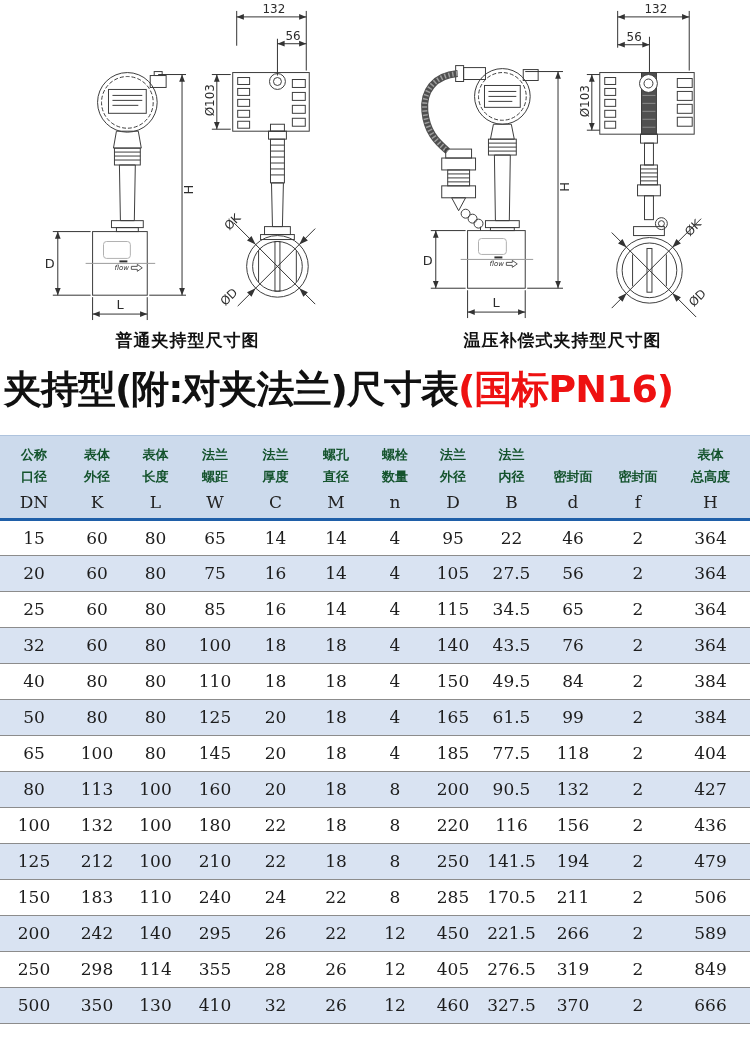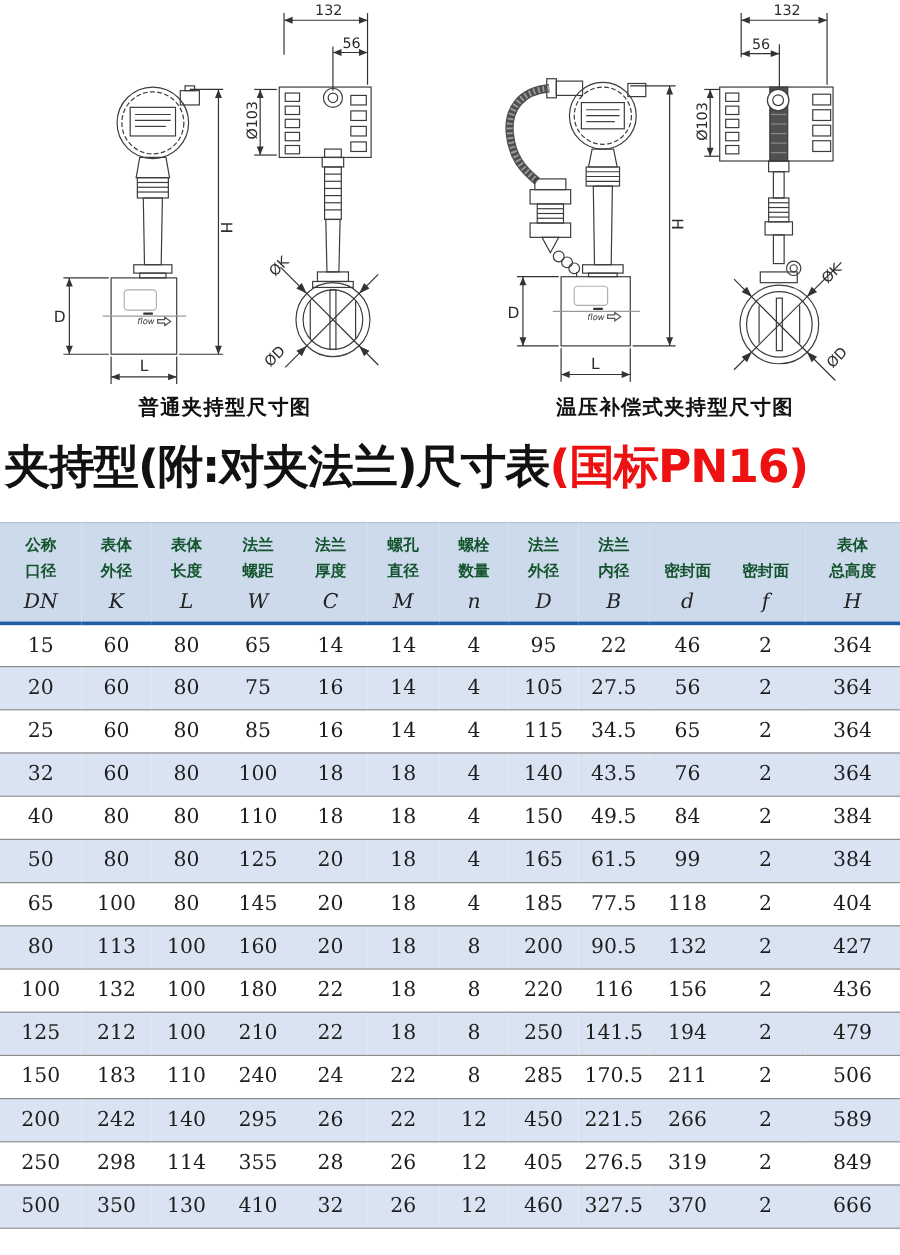--- a/index.html
+++ b/index.html
@@ -43,21 +43,21 @@
   table.dims col:nth-child(8){width:58px;}
   table.dims col:nth-child(9){width:59px;}
   table.dims col:nth-child(10){width:64px;}
   table.dims col:nth-child(11){width:66px;}
   table.dims col:nth-child(12){width:79px;}
   thead th{background:var(--header_bg);border-bottom:3px solid var(--header_rule);
            padding:8px 0 2px 0;vertical-align:bottom;font-weight:bold;}
   thead th .cn{font-size:13px;line-height:22px;color:#14532d;
                font-family:"DejaVu Sans","Liberation Sans",sans-serif;}
   thead th .sym{font-size:17px;line-height:28px;font-weight:normal;color:#222;
-                font-family:"DejaVu Serif","Liberation Serif",serif;font-style:italic;}
+                font-family:"DejaVu Serif","Liberation Serif",serif;}
   tbody td{height:36px;text-align:center;vertical-align:middle;font-size:17px;color:#1d1d1d;
            font-family:"DejaVu Serif","Liberation Serif",serif;}
   tbody tr:not(:first-child) td{border-top:1px solid var(--row_rule);}
   tbody tr:nth-child(even){background:var(--row_alt_bg);}
 </style>
 </head>
 <body>
 
 <div class="page">
 

